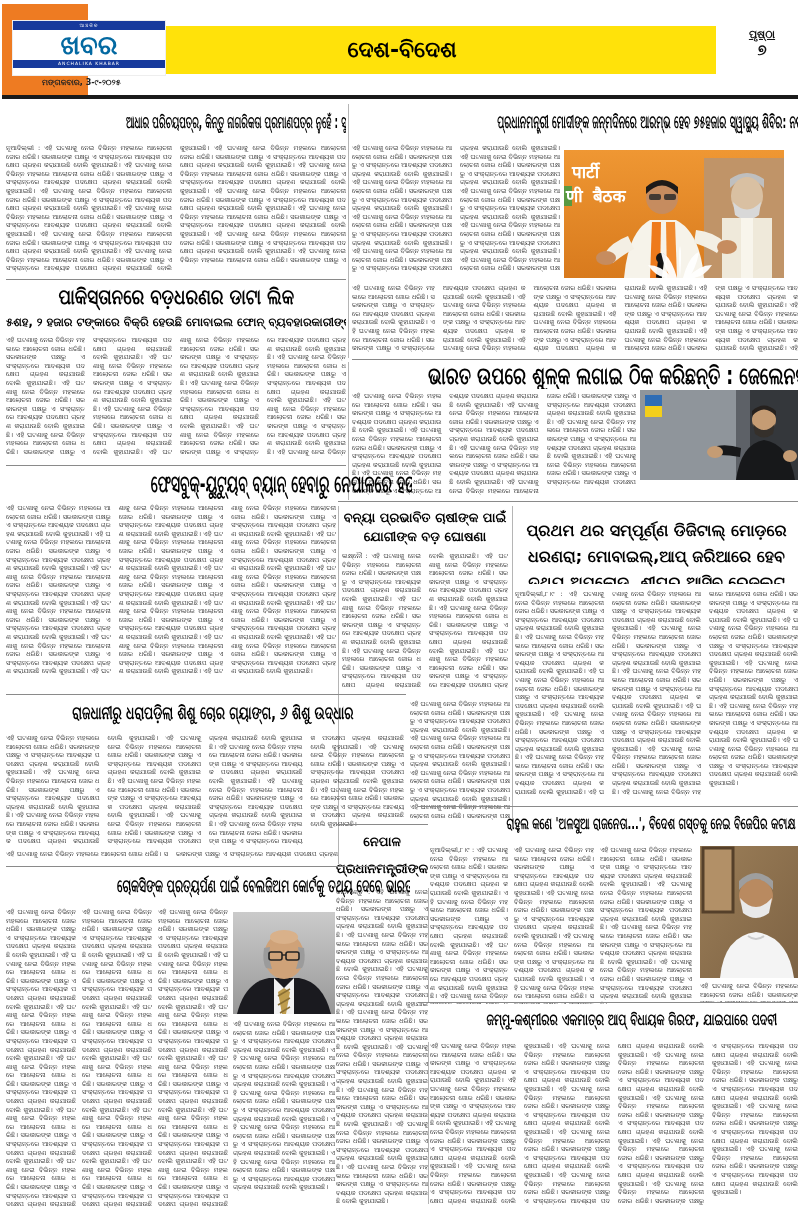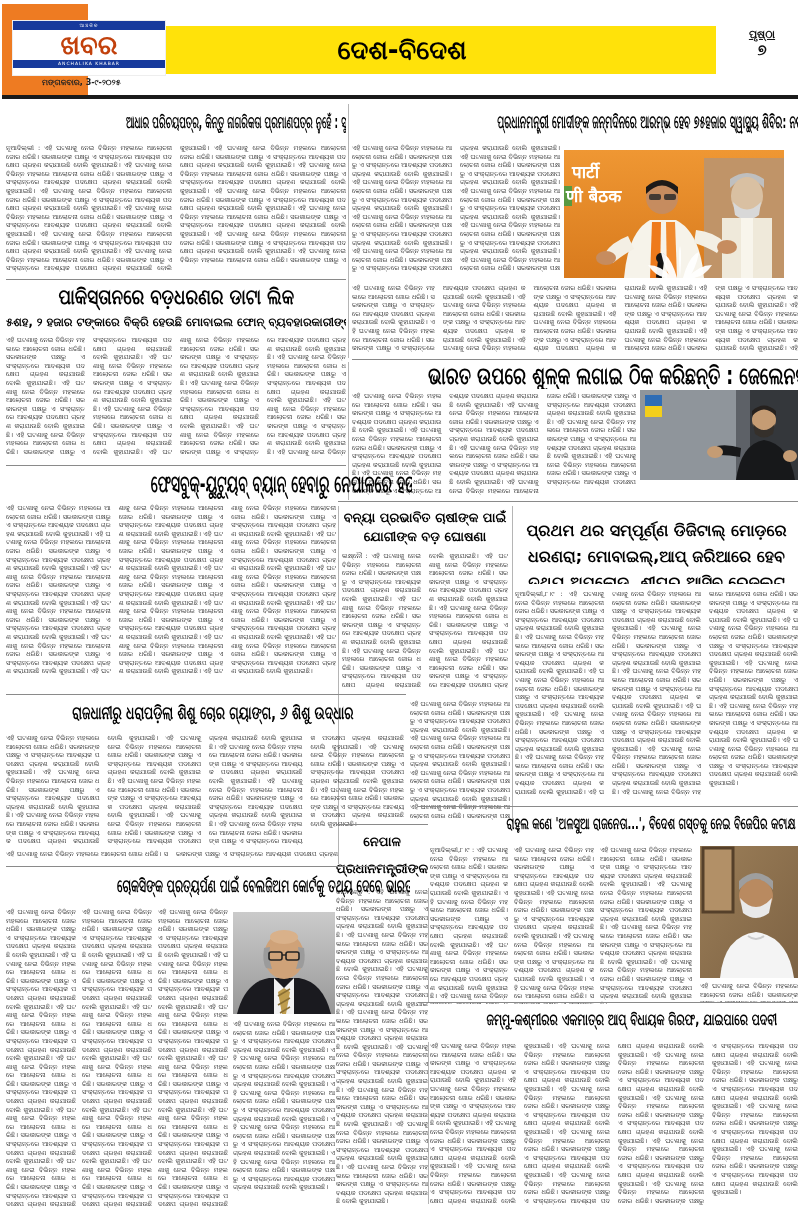--- a/index.html
+++ b/index.html
@@ -4,23 +4,23 @@
 <style>
   html,body{margin:0;padding:0;background:#e9e9e9;}
   #page{position:relative;width:800px;height:1212px;background:#ffffff;overflow:hidden;
         font-family:"DejaVu Sans",sans-serif;color:#111;}
   .abs{position:absolute;}
   
   .orange-block{background:#ee7b22;}
   .yellow-band{background:#ffe20a;}
   .logo-card{background:#fff;border:1px solid #eee;text-align:center;}
   .logo-bar{background:#173a9c;color:#fff;font-size:5px;line-height:9px;letter-spacing:1px;overflow:hidden;}
-  .logo-main{color:#c2410c;font-weight:900;font-size:26px;line-height:30px;white-space:nowrap;overflow:hidden;}
+  .logo-main{color:#0369a1;font-weight:900;font-size:26px;line-height:30px;white-space:nowrap;overflow:hidden;}
   .date-line{font-size:8px;font-weight:700;color:#222;white-space:nowrap;}
-  .section-title{font-weight:900;font-size:26px;line-height:48px;text-align:center;color:#000;white-space:nowrap;overflow:hidden;}
+  .section-title{font-weight:900;font-size:22px;line-height:48px;text-align:center;color:#000;white-space:nowrap;overflow:hidden;}
   .page-label{font-size:11px;font-weight:700;text-align:center;line-height:13px;}
   .page-num{font-size:15px;font-weight:700;text-align:center;line-height:17px;}
   
   .hrule{background:#1a1a1a;}
   .hrule-thin{background:#8a8a8a;}
   .vrule{background:#b5b5b5;}
   
   .hl{overflow:hidden;text-align:center;font-weight:900;color:#000;white-space:nowrap;}
   .hl .sq{display:inline-block;transform:scaleX(var(--sx,1));transform-origin:center;}
   .hlw{overflow:hidden;text-align:center;font-weight:900;color:#000;white-space:normal;}
@@ -58,21 +58,21 @@
   </div>
   <div class="abs body" style="left:6px;top:144px;width:340px;height:134px;column-count:2;">ନୂଆଦିଲ୍ଲୀ : ଏହି ଘଟଣାକୁ ନେଇ ବିଭିନ୍ନ ମହଲରେ ଆଲୋଚନା ଜୋର ଧରିଛି। ସରକାରଙ୍କ ପକ୍ଷରୁ ଏ ସଂକ୍ରାନ୍ତରେ ଆବଶ୍ୟକ ପଦକ୍ଷେପ ଗ୍ରହଣ କରାଯାଉଛି ବୋଲି କୁହାଯାଇଛି। ଏହି ଘଟଣାକୁ ନେଇ ବିଭିନ୍ନ ମହଲରେ ଆଲୋଚନା ଜୋର ଧରିଛି। ସରକାରଙ୍କ ପକ୍ଷରୁ ଏ ସଂକ୍ରାନ୍ତରେ ଆବଶ୍ୟକ ପଦକ୍ଷେପ ଗ୍ରହଣ କରାଯାଉଛି ବୋଲି କୁହାଯାଇଛି। ଏହି ଘଟଣାକୁ ନେଇ ବିଭିନ୍ନ ମହଲରେ ଆଲୋଚନା ଜୋର ଧରିଛି। ସରକାରଙ୍କ ପକ୍ଷରୁ ଏ ସଂକ୍ରାନ୍ତରେ ଆବଶ୍ୟକ ପଦକ୍ଷେପ ଗ୍ରହଣ କରାଯାଉଛି ବୋଲି କୁହାଯାଇଛି। ଏହି ଘଟଣାକୁ ନେଇ ବିଭିନ୍ନ ମହଲରେ ଆଲୋଚନା ଜୋର ଧରିଛି। ସରକାରଙ୍କ ପକ୍ଷରୁ ଏ ସଂକ୍ରାନ୍ତରେ ଆବଶ୍ୟକ ପଦକ୍ଷେପ ଗ୍ରହଣ କରାଯାଉଛି ବୋଲି କୁହାଯାଇଛି। ଏହି ଘଟଣାକୁ ନେଇ ବିଭିନ୍ନ ମହଲରେ ଆଲୋଚନା ଜୋର ଧରିଛି। ସରକାରଙ୍କ ପକ୍ଷରୁ ଏ ସଂକ୍ରାନ୍ତରେ ଆବଶ୍ୟକ ପଦକ୍ଷେପ ଗ୍ରହଣ କରାଯାଉଛି ବୋଲି କୁହାଯାଇଛି। ଏହି ଘଟଣାକୁ ନେଇ ବିଭିନ୍ନ ମହଲରେ ଆଲୋଚନା ଜୋର ଧରିଛି। ସରକାରଙ୍କ ପକ୍ଷରୁ ଏ ସଂକ୍ରାନ୍ତରେ ଆବଶ୍ୟକ ପଦକ୍ଷେପ ଗ୍ରହଣ କରାଯାଉଛି ବୋଲି କୁହାଯାଇଛି। ଏହି ଘଟଣାକୁ ନେଇ ବିଭିନ୍ନ ମହଲରେ ଆଲୋଚନା ଜୋର ଧରିଛି। ସରକାରଙ୍କ ପକ୍ଷରୁ ଏ ସଂକ୍ରାନ୍ତରେ ଆବଶ୍ୟକ ପଦକ୍ଷେପ ଗ୍ରହଣ କରାଯାଉଛି ବୋଲି କୁହାଯାଇଛି। ଏହି ଘଟଣାକୁ ନେଇ ବିଭିନ୍ନ ମହଲରେ ଆଲୋଚନା ଜୋର ଧରିଛି। ସରକାରଙ୍କ ପକ୍ଷରୁ ଏ ସଂକ୍ରାନ୍ତରେ ଆବଶ୍ୟକ ପଦକ୍ଷେପ ଗ୍ରହଣ କରାଯାଉଛି ବୋଲି କୁହାଯାଇଛି। ଏହି ଘଟଣାକୁ ନେଇ ବିଭିନ୍ନ ମହଲରେ ଆଲୋଚନା ଜୋର ଧରିଛି। ସରକାରଙ୍କ ପକ୍ଷରୁ ଏ ସଂକ୍ରାନ୍ତରେ ଆବଶ୍ୟକ ପଦକ୍ଷେପ ଗ୍ରହଣ କରାଯାଉଛି ବୋଲି କୁହାଯାଇଛି। ଏହି ଘଟଣାକୁ ନେଇ ବିଭିନ୍ନ ମହଲରେ ଆଲୋଚନା ଜୋର ଧରିଛି। ସରକାରଙ୍କ ପକ୍ଷରୁ ଏ ସଂକ୍ରାନ୍ତରେ ଆବଶ୍ୟକ ପଦକ୍ଷେପ ଗ୍ରହଣ କରାଯାଉଛି ବୋଲି କୁହାଯାଇଛି। ଏହି ଘଟଣାକୁ ନେଇ ବିଭିନ୍ନ ମହଲରେ ଆଲୋଚନା ଜୋର ଧରିଛି। ସରକାରଙ୍କ ପକ୍ଷରୁ ଏ ସଂକ୍ରାନ୍ତରେ ଆବଶ୍ୟକ ପଦକ୍ଷେପ ଗ୍ରହଣ କରାଯାଉଛି ବୋଲି କୁହାଯାଇଛି। ଏହି ଘଟଣାକୁ ନେଇ ବିଭିନ୍ନ ମହଲରେ ଆଲୋଚନା ଜୋର ଧରିଛି। ସରକାରଙ୍କ ପକ୍ଷରୁ ଏ ସଂକ୍ରାନ୍ତରେ ଆବଶ୍ୟକ ପଦକ୍ଷେପ ଗ୍ରହଣ କରାଯାଉଛି ବୋଲି କୁହାଯାଇଛି। </div>
   <div class="abs hrule-thin" style="left:6px;top:279px;width:340px;height:1px;"></div>
 
   <div class="abs hl" style="left:352px;top:106px;width:446px;height:32px;font-size:18px;line-height:32px;">
     <span class="sq" style="--sx:.52;">ପ୍ରଧାନମନ୍ତ୍ରୀ ମୋଦୀଙ୍କ ଜନ୍ମଦିନରେ ଆରମ୍ଭ ହେବ ୭୫ହଜାର ସ୍ୱାସ୍ଥ୍ୟ ଶିବିର: ନଡ୍ଡା</span>
   </div>
   <div class="abs body" style="left:352px;top:144px;width:208px;height:134px;column-count:2;">ଏହି ଘଟଣାକୁ ନେଇ ବିଭିନ୍ନ ମହଲରେ ଆଲୋଚନା ଜୋର ଧରିଛି। ସରକାରଙ୍କ ପକ୍ଷରୁ ଏ ସଂକ୍ରାନ୍ତରେ ଆବଶ୍ୟକ ପଦକ୍ଷେପ ଗ୍ରହଣ କରାଯାଉଛି ବୋଲି କୁହାଯାଇଛି। ଏହି ଘଟଣାକୁ ନେଇ ବିଭିନ୍ନ ମହଲରେ ଆଲୋଚନା ଜୋର ଧରିଛି। ସରକାରଙ୍କ ପକ୍ଷରୁ ଏ ସଂକ୍ରାନ୍ତରେ ଆବଶ୍ୟକ ପଦକ୍ଷେପ ଗ୍ରହଣ କରାଯାଉଛି ବୋଲି କୁହାଯାଇଛି। ଏହି ଘଟଣାକୁ ନେଇ ବିଭିନ୍ନ ମହଲରେ ଆଲୋଚନା ଜୋର ଧରିଛି। ସରକାରଙ୍କ ପକ୍ଷରୁ ଏ ସଂକ୍ରାନ୍ତରେ ଆବଶ୍ୟକ ପଦକ୍ଷେପ ଗ୍ରହଣ କରାଯାଉଛି ବୋଲି କୁହାଯାଇଛି। ଏହି ଘଟଣାକୁ ନେଇ ବିଭିନ୍ନ ମହଲରେ ଆଲୋଚନା ଜୋର ଧରିଛି। ସରକାରଙ୍କ ପକ୍ଷରୁ ଏ ସଂକ୍ରାନ୍ତରେ ଆବଶ୍ୟକ ପଦକ୍ଷେପ ଗ୍ରହଣ କରାଯାଉଛି ବୋଲି କୁହାଯାଇଛି। ଏହି ଘଟଣାକୁ ନେଇ ବିଭିନ୍ନ ମହଲରେ ଆଲୋଚନା ଜୋର ଧରିଛି। ସରକାରଙ୍କ ପକ୍ଷରୁ ଏ ସଂକ୍ରାନ୍ତରେ ଆବଶ୍ୟକ ପଦକ୍ଷେପ ଗ୍ରହଣ କରାଯାଉଛି ବୋଲି କୁହାଯାଇଛି। ଏହି ଘଟଣାକୁ ନେଇ ବିଭିନ୍ନ ମହଲରେ ଆଲୋଚନା ଜୋର ଧରିଛି। ସରକାରଙ୍କ ପକ୍ଷରୁ ଏ ସଂକ୍ରାନ୍ତରେ ଆବଶ୍ୟକ ପଦକ୍ଷେପ ଗ୍ରହଣ କରାଯାଉଛି ବୋଲି କୁହାଯାଇଛି। ଏହି ଘଟଣାକୁ ନେଇ ବିଭିନ୍ନ ମହଲରେ ଆଲୋଚନା ଜୋର ଧରିଛି। ସରକାରଙ୍କ ପକ୍ଷରୁ ଏ ସଂକ୍ରାନ୍ତରେ ଆବଶ୍ୟକ ପଦକ୍ଷେପ ଗ୍ରହଣ କରାଯାଉଛି ବୋଲି କୁହାଯାଇଛି। ଏହି ଘଟଣାକୁ ନେଇ ବିଭିନ୍ନ ମହଲରେ ଆଲୋଚନା ଜୋର ଧରିଛି। ସରକାରଙ୍କ ପକ୍ଷରୁ ଏ ସଂକ୍ରାନ୍ତରେ ଆବଶ୍ୟକ ପଦକ୍ଷେପ ଗ୍ରହଣ କରାଯାଉଛି ବୋଲି କୁହାଯାଇଛି। </div>
   <div class="abs body" style="left:352px;top:284px;width:446px;height:74px;column-count:5;">ଏହି ଘଟଣାକୁ ନେଇ ବିଭିନ୍ନ ମହଲରେ ଆଲୋଚନା ଜୋର ଧରିଛି। ସରକାରଙ୍କ ପକ୍ଷରୁ ଏ ସଂକ୍ରାନ୍ତରେ ଆବଶ୍ୟକ ପଦକ୍ଷେପ ଗ୍ରହଣ କରାଯାଉଛି ବୋଲି କୁହାଯାଇଛି। ଏହି ଘଟଣାକୁ ନେଇ ବିଭିନ୍ନ ମହଲରେ ଆଲୋଚନା ଜୋର ଧରିଛି। ସରକାରଙ୍କ ପକ୍ଷରୁ ଏ ସଂକ୍ରାନ୍ତରେ ଆବଶ୍ୟକ ପଦକ୍ଷେପ ଗ୍ରହଣ କରାଯାଉଛି ବୋଲି କୁହାଯାଇଛି। ଏହି ଘଟଣାକୁ ନେଇ ବିଭିନ୍ନ ମହଲରେ ଆଲୋଚନା ଜୋର ଧରିଛି। ସରକାରଙ୍କ ପକ୍ଷରୁ ଏ ସଂକ୍ରାନ୍ତରେ ଆବଶ୍ୟକ ପଦକ୍ଷେପ ଗ୍ରହଣ କରାଯାଉଛି ବୋଲି କୁହାଯାଇଛି। ଏହି ଘଟଣାକୁ ନେଇ ବିଭିନ୍ନ ମହଲରେ ଆଲୋଚନା ଜୋର ଧରିଛି। ସରକାରଙ୍କ ପକ୍ଷରୁ ଏ ସଂକ୍ରାନ୍ତରେ ଆବଶ୍ୟକ ପଦକ୍ଷେପ ଗ୍ରହଣ କରାଯାଉଛି ବୋଲି କୁହାଯାଇଛି। ଏହି ଘଟଣାକୁ ନେଇ ବିଭିନ୍ନ ମହଲରେ ଆଲୋଚନା ଜୋର ଧରିଛି। ସରକାରଙ୍କ ପକ୍ଷରୁ ଏ ସଂକ୍ରାନ୍ତରେ ଆବଶ୍ୟକ ପଦକ୍ଷେପ ଗ୍ରହଣ କରାଯାଉଛି ବୋଲି କୁହାଯାଇଛି। ଏହି ଘଟଣାକୁ ନେଇ ବିଭିନ୍ନ ମହଲରେ ଆଲୋଚନା ଜୋର ଧରିଛି। ସରକାରଙ୍କ ପକ୍ଷରୁ ଏ ସଂକ୍ରାନ୍ତରେ ଆବଶ୍ୟକ ପଦକ୍ଷେପ ଗ୍ରହଣ କରାଯାଉଛି ବୋଲି କୁହାଯାଇଛି। ଏହି ଘଟଣାକୁ ନେଇ ବିଭିନ୍ନ ମହଲରେ ଆଲୋଚନା ଜୋର ଧରିଛି। ସରକାରଙ୍କ ପକ୍ଷରୁ ଏ ସଂକ୍ରାନ୍ତରେ ଆବଶ୍ୟକ ପଦକ୍ଷେପ ଗ୍ରହଣ କରାଯାଉଛି ବୋଲି କୁହାଯାଇଛି। ଏହି ଘଟଣାକୁ ନେଇ ବିଭିନ୍ନ ମହଲରେ ଆଲୋଚନା ଜୋର ଧରିଛି। ସରକାରଙ୍କ ପକ୍ଷରୁ ଏ ସଂକ୍ରାନ୍ତରେ ଆବଶ୍ୟକ ପଦକ୍ଷେପ ଗ୍ରହଣ କରାଯାଉଛି ବୋଲି କୁହାଯାଇଛି। ଏହି ଘଟଣାକୁ ନେଇ ବିଭିନ୍ନ ମହଲରେ ଆଲୋଚନା ଜୋର ଧରିଛି। ସରକାରଙ୍କ ପକ୍ଷରୁ ଏ ସଂକ୍ରାନ୍ତରେ ଆବଶ୍ୟକ ପଦକ୍ଷେପ ଗ୍ରହଣ କରାଯାଉଛି ବୋଲି କୁହାଯାଇଛି। </div>
 
-  <div class="abs photo" style="left:564px;top:150px;width:220px;height:128px;">
+  <div class="abs photo" style="left:564px;top:150px;width:220px;height:128px;font-family:Liberation Mono, monospace;">
     <svg width="232" height="128" viewBox="0 0 232 128">
       <defs>
         <linearGradient id="gOr" x1="0" y1="0" x2="0" y2="1">
           <stop offset="0" stop-color="#ef9733"></stop>
             <stop offset="1" stop-color="#d87a1d"></stop>
         </linearGradient>
       </defs>
       <rect width="232" height="128" fill="url(#gOr)"></rect>
 
       <g>

